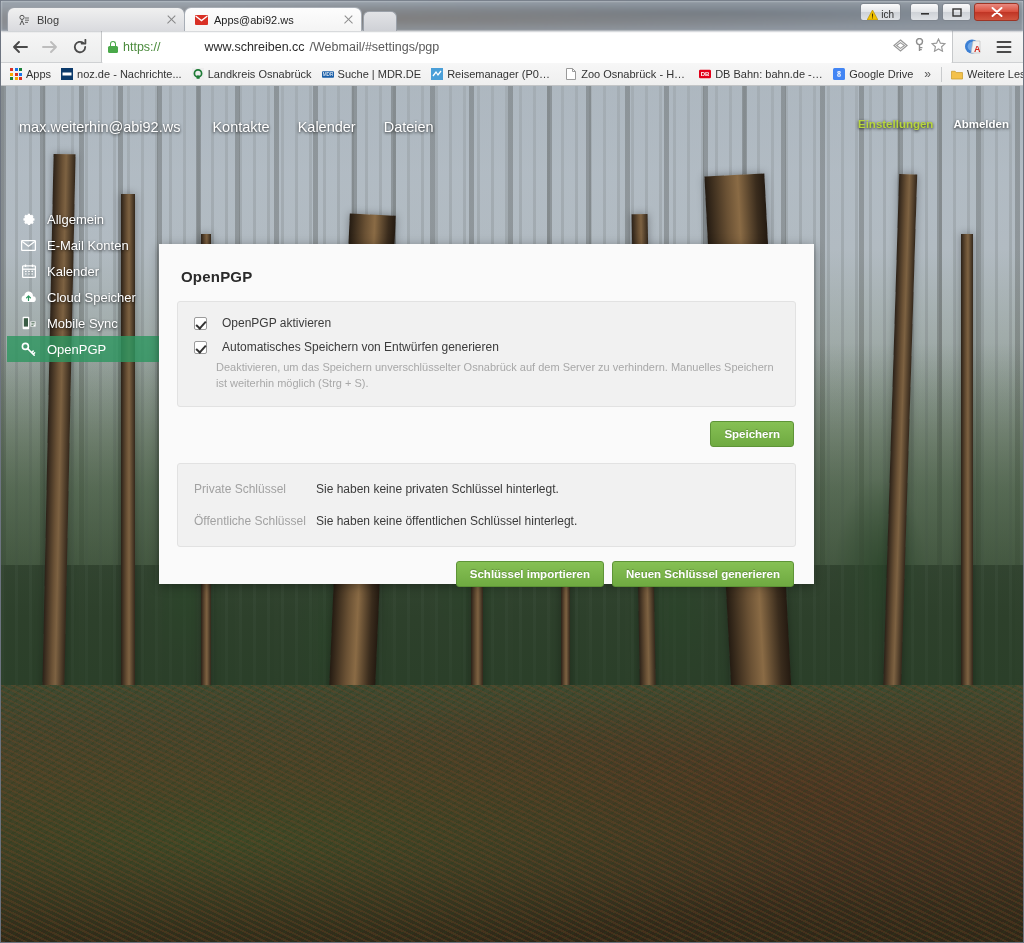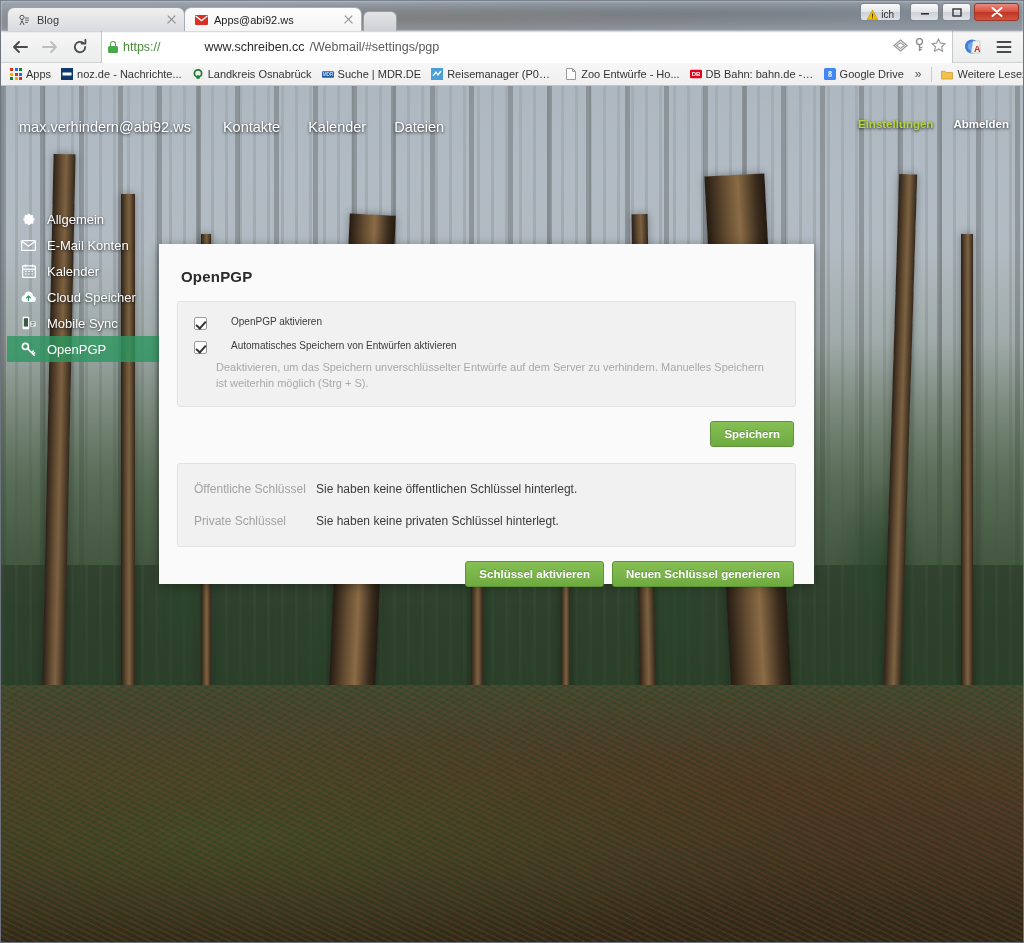--- a/index.html
+++ b/index.html
@@ -286,22 +286,22 @@
     font-size: 15px; font-weight: bold; color: #2a2a2a;
     margin: 0 0 16px 4px; letter-spacing: .2px;
   }
   .panel {
     background: #f1f1f1;
     border: 1px solid #e2e2e2;
     border-radius: 3px;
     padding: 14px 16px;
   }
   .chk-row {
-    display: flex; align-items: flex-start; gap: 24px;
-    font-size: 10px; color: #3b3b3b;
+    display: flex; align-items: flex-start; gap: 15px;
+    font-size: 12px; color: #3b3b3b;
     margin-bottom: 10px;
   }
   .chk-row:last-child { margin-bottom: 0; }
   .chkbox {
     width: 13px; height: 13px; flex: 0 0 13px;
     background: #fff; border: 1px solid #9b9b9b; border-radius: 2px;
     position: relative; margin-top: 1px;
   }
   .chkbox::after {
     content: ""; position: absolute; left: 3px; top: 1px;
@@ -512,21 +512,21 @@
       <span class="bm-label">Reisemanager (P01 ...</span>
     </div>
 
     <div class="bm">
       <span class="bm-ico">
         <svg width="10" height="12" viewBox="0 0 10 12">
             <path d="M0.5 0.5 h6 l3 3 v8 h-9 z" fill="#fff" stroke="#9a9a9a" stroke-width="1"></path>
             <path d="M6.5 0.5 v3 h3" fill="none" stroke="#9a9a9a" stroke-width="1"></path>
           </svg>
       </span>
-      <span class="bm-label">Zoo Entwürfe - Ho...</span>
+      <span class="bm-label">Zoo Osnabrück - Ho...</span>
     </div>
 
     <div class="bm">
       <span class="bm-ico">
         <svg width="14" height="10" viewBox="0 0 14 10">
             <rect width="14" height="10" rx="1.5" fill="#e2001a"></rect>
             <text x="7" y="7.6" font-size="7" font-weight="bold" fill="#fff" text-anchor="middle" font-family="Liberation Sans, sans-serif">DB</text>
           </svg>
       </span>
       <span class="bm-label">DB Bahn: bahn.de - ...</span>
@@ -575,21 +575,21 @@
       <div class="trunk" style="left:640px; height:540px; width:16px; transform:rotate(-1deg);"></div>
       <div class="trunk" style="left:880px; height:580px; width:18px; transform:rotate(1.8deg);"></div>
       <div class="trunk" style="left:960px; height:520px; width:12px;"></div>
 
       <div class="floor"></div>
     </div>
 
     <div class="webapp">
 
       <div class="topnav">
-        <span class="brand">max.verhindern@abi92.ws</span>
+        <span class="brand">max.weiterhin@abi92.ws</span>
         <span class="navlink">Kontakte</span>
         <span class="navlink">Kalender</span>
         <span class="navlink">Dateien</span>
         <span class="right">
           <span class="active-link">Einstellungen</span>
           <span class="plain">Abmelden</span>
         </span>
       </div>
 
       <div class="sidebar">
@@ -663,42 +663,42 @@
         <h1 class="card-title">OpenPGP</h1>
 
         <div class="panel">
           <label class="chk-row">
             <span class="chkbox"></span>
             <span>OpenPGP aktivieren</span>
           </label>
 
           <label class="chk-row">
             <span class="chkbox"></span>
-            <span>Automatisches Speichern von Entwürfen aktivieren</span>
+            <span>Automatisches Speichern von Entwürfen generieren</span>
           </label>
 
-          <div class="hint">Deaktivieren, um das Speichern unverschlüsselter Entwürfe auf dem Server zu verhindern. Manuelles Speichern ist weiterhin möglich (Strg + S).</div>
+          <div class="hint">Deaktivieren, um das Speichern unverschlüsselter Osnabrück auf dem Server zu verhindern. Manuelles Speichern ist weiterhin möglich (Strg + S).</div>
         </div>
 
         <div class="btnrow">
           <button class="btn">Speichern</button>
         </div>
 
         <div class="panel keys-panel">
+          <div class="key-row">
+            <span class="key-label">Private Schlüssel</span>
+            <span class="key-value">Sie haben keine privaten Schlüssel hinterlegt.</span>
+          </div>
           <div class="key-row">
             <span class="key-label">Öffentliche Schlüssel</span>
             <span class="key-value">Sie haben keine öffentlichen Schlüssel hinterlegt.</span>
           </div>
-          <div class="key-row">
-            <span class="key-label">Private Schlüssel</span>
-            <span class="key-value">Sie haben keine privaten Schlüssel hinterlegt.</span>
-          </div>
         </div>
 
         <div class="btnrow">
-          <button class="btn">Schlüssel aktivieren</button>
+          <button class="btn">Schlüssel importieren</button>
           <button class="btn">Neuen Schlüssel generieren</button>
         </div>
       </div>
 
     </div>
   </div>
 </div>
 
 </body></html>

